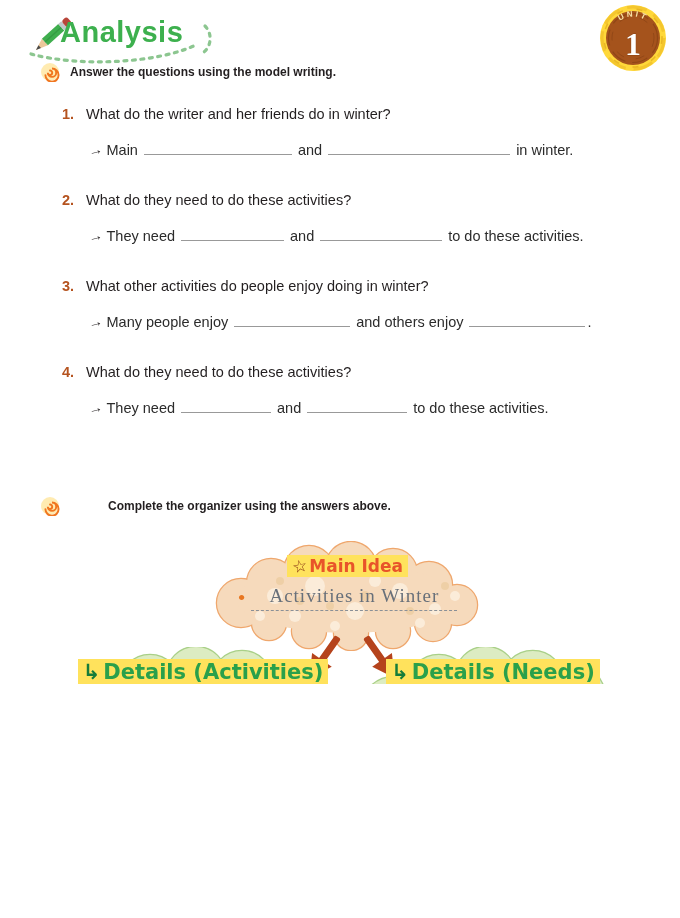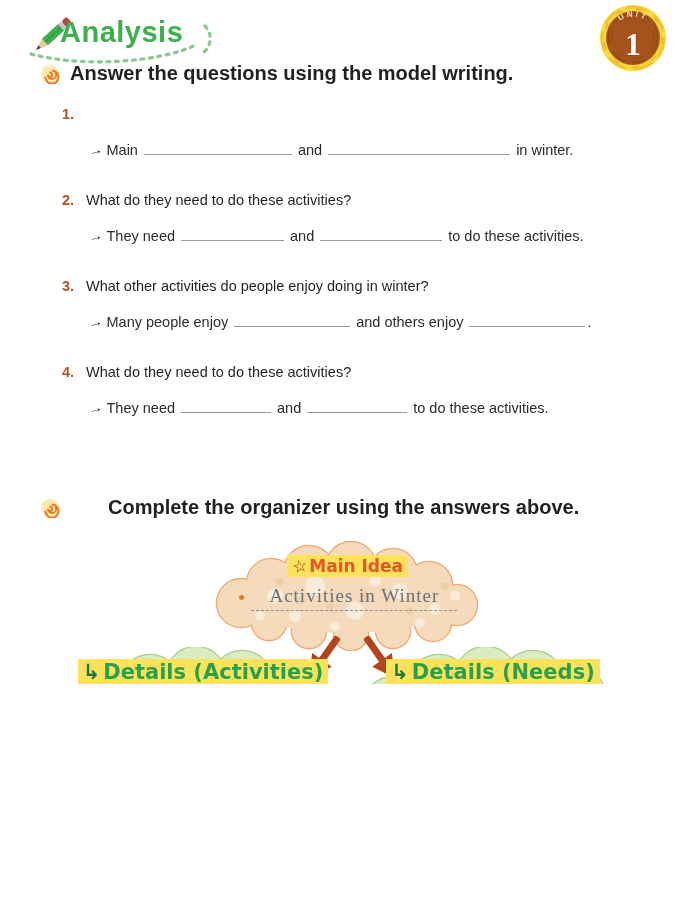--- a/index.html
+++ b/index.html
@@ -10,21 +10,21 @@
   .header{position:absolute;left:28px;top:4px;width:215px;height:66px;}
   .header svg{position:absolute;left:0;top:0;}
   .page-title{position:absolute;left:32px;top:12px;font-size:29px;font-weight:700;
               color:#3db04e;letter-spacing:.5px;}
 
   .unit-badge{position:absolute;left:598px;top:2px;width:70px;height:70px;}
 
   
   .section-heading{position:absolute;left:40px;display:flex;align-items:center;gap:10px;}
   .section-heading .spiral{flex:0 0 auto;}
-  .section-heading .sh-text{font-size:20px;font-weight:700;color:#231f20;}
+  .section-heading .sh-text{font-size:12px;font-weight:700;color:#231f20;}
   #sh1{top:62px;} #sh2{top:496px;gap:48px;}
 
   
   .questions{position:absolute;left:62px;top:103px;width:586px;}
   .question{margin-bottom:28px;}
   .q-row{display:flex;line-height:22px;font-size:14.5px;}
   .q-num{width:24px;flex:0 0 auto;font-weight:700;color:#b5531f;}
   .q-text{color:#231f20;}
   .a-row{margin:14px 0 0 26px;line-height:22px;font-size:14.5px;color:#2b2b2b;white-space:nowrap;}
   .ans-arrow{display:inline-block;transform:rotate(-14deg);font-weight:700;margin-right:4px;color:#231f20;}
@@ -108,20 +108,21 @@
       <path d="M10 8.5 a2.2 2.2 0 1 1 -2.2 2.2 a4.2 4.2 0 1 0 4.2 -4.2 a6.6 6.6 0 1 1 -6.6 6.6" fill="none" stroke="#f0761f" stroke-width="1.9" stroke-linecap="round"></path>
     </svg>
     <span class="sh-text">Answer the questions using the model writing.</span>
   </div>
 
   <div class="questions">
 
     <div class="question">
       <div class="q-row">
         <span class="q-num">1.</span>
+        <span class="q-text">What do the writer and her friends do in winter?</span>
       </div>
       <div class="a-row">
         <span class="ans-arrow">→</span><span>Main</span><span class="blank bw150"></span><span>and</span><span class="blank bw185"></span><span>in winter.</span>
       </div>
     </div>
 
     <div class="question">
       <div class="q-row">
         <span class="q-num">2.</span>
         <span class="q-text">What do they need to do these activities?</span>

